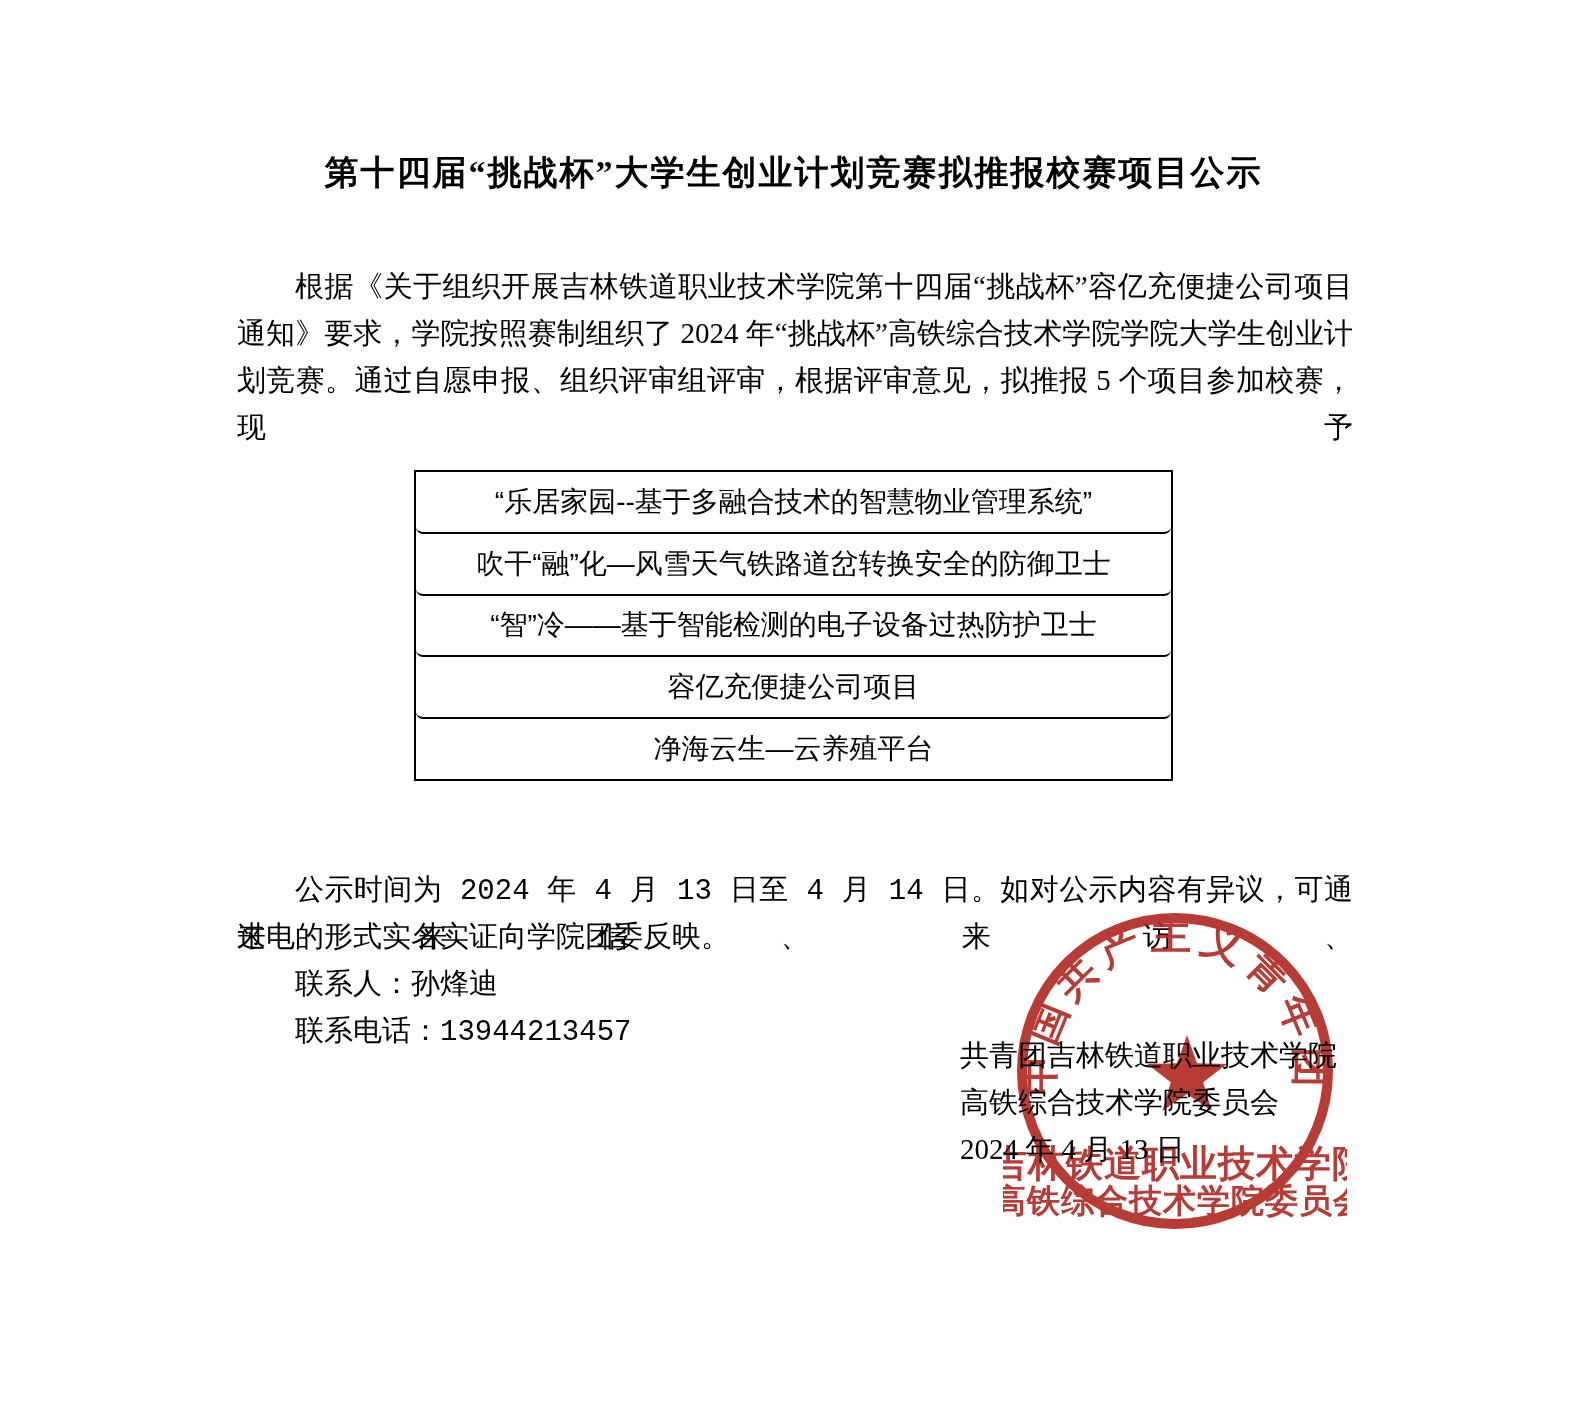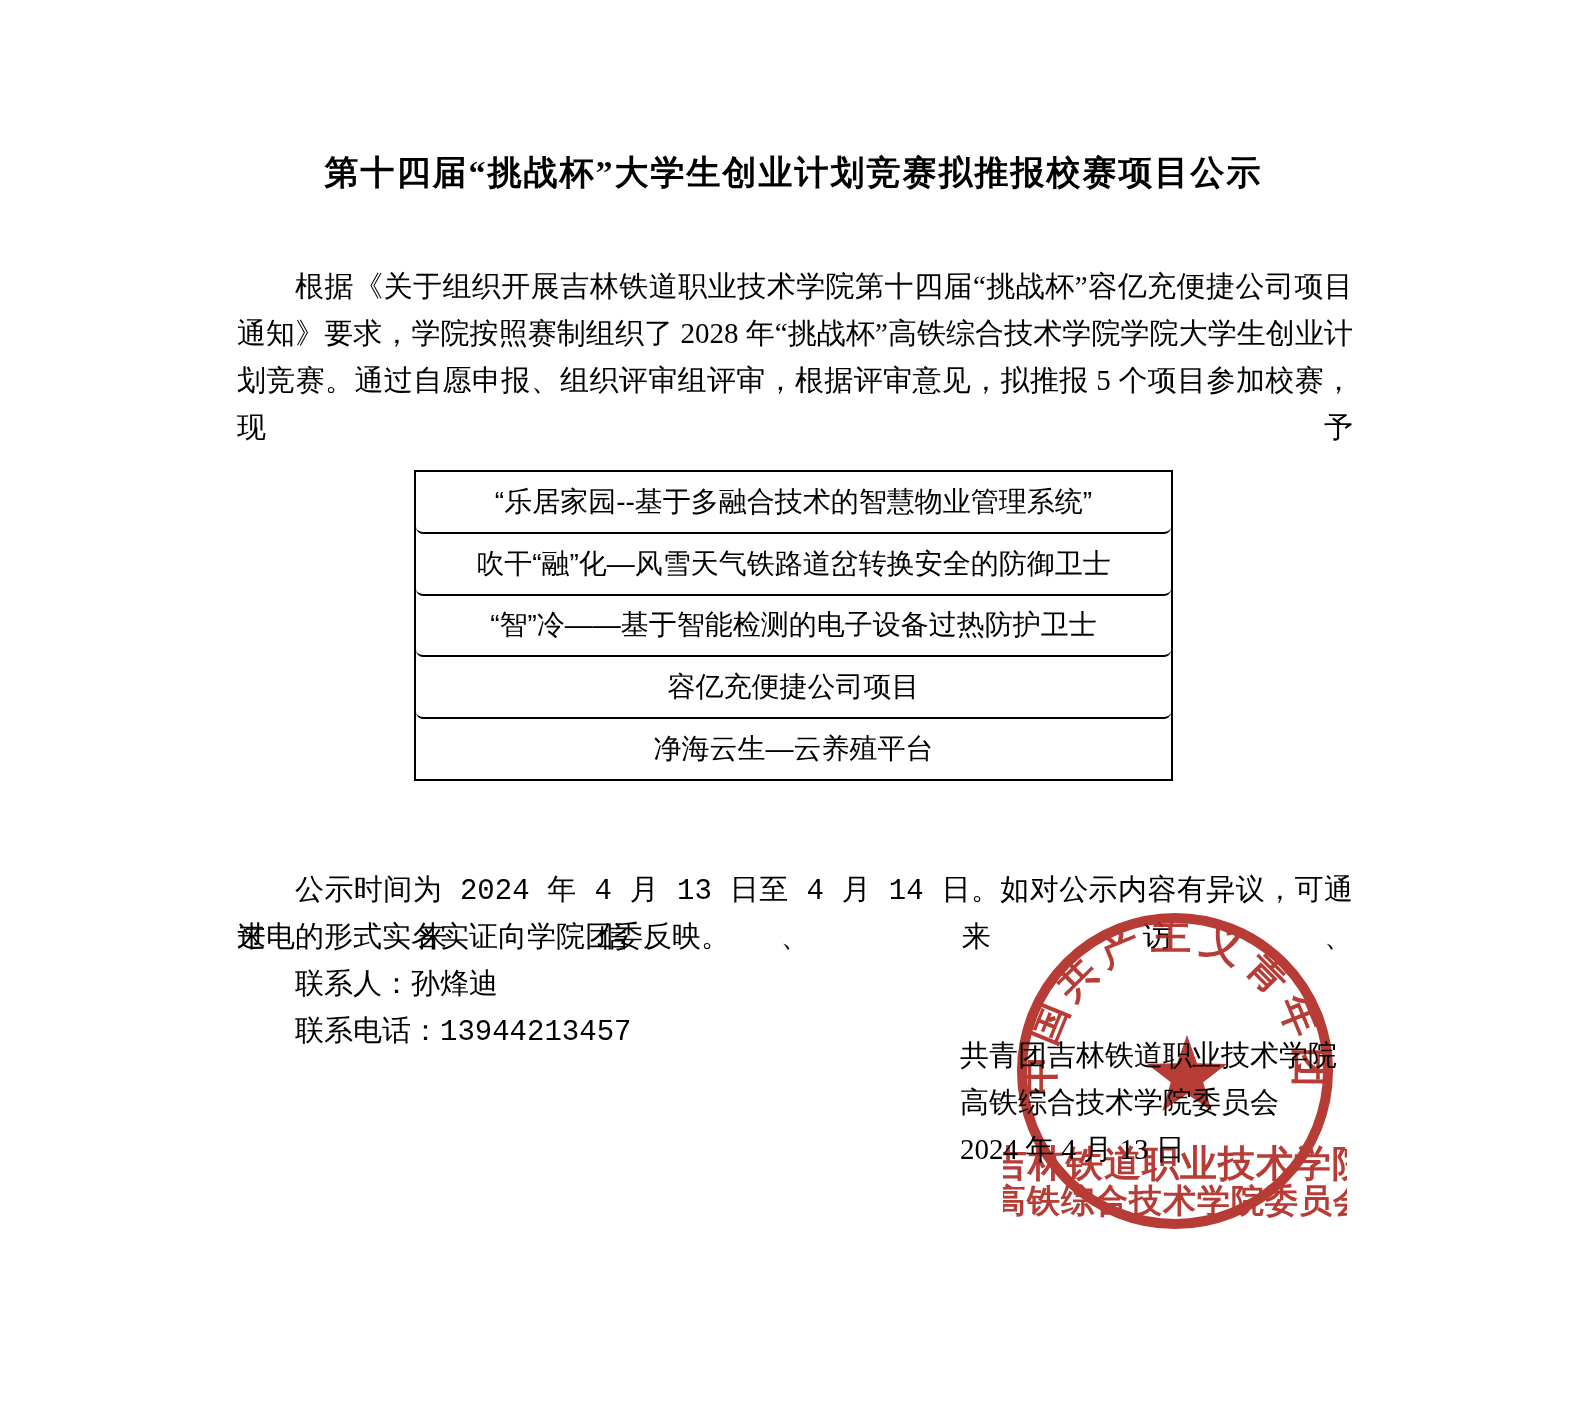--- a/index.html
+++ b/index.html
@@ -74,21 +74,21 @@
 </style>
 </head>
 <body>
 
 <div class="page">
 
   <h1 class="doc-title">第十四届“挑战杯”大学生创业计划竞赛拟推报校赛项目公示</h1>
 
   <div class="body-block para1">
     <div class="line indent justify">根据《关于组织开展吉林铁道职业技术学院第十四届“挑战杯”容亿充便捷公司项目</div>
-    <div class="line justify">通知》要求，学院按照赛制组织了 2028 年“挑战杯”高铁综合技术学院学院大学生创业计</div>
+    <div class="line justify">通知》要求，学院按照赛制组织了 2024 年“挑战杯”高铁综合技术学院学院大学生创业计</div>
     <div class="line justify">划竞赛。通过自愿申报、组织评审组评审，根据评审意见，拟推报 5 个项目参加校赛，现予</div>
   </div>
 
   <div class="projects-table">
     <div class="table-row">
       <span>“乐居家园--基于多融合技术的智慧物业管理系统”</span>
     </div>
     <div class="table-row">
       <span>吹干“融”化—风雪天气铁路道岔转换安全的防御卫士</span>
     </div>

